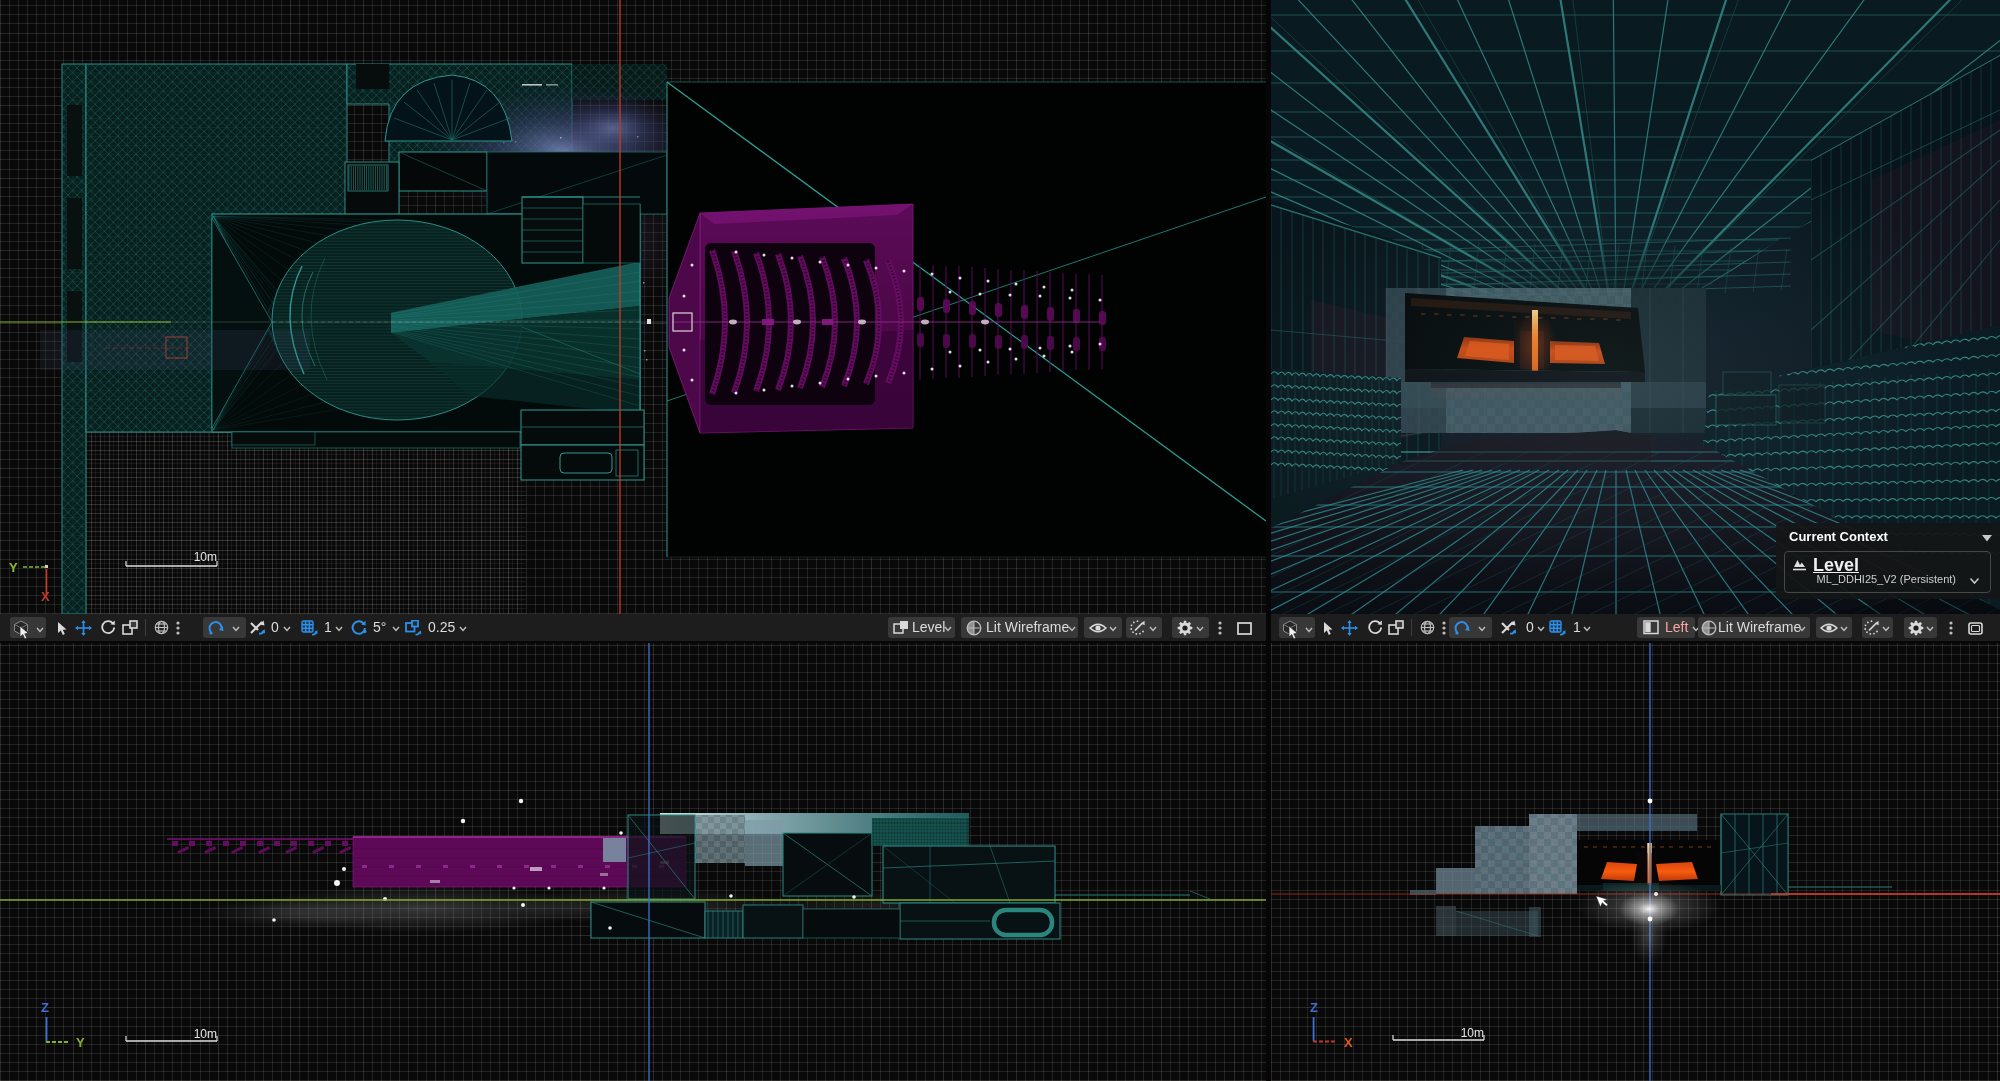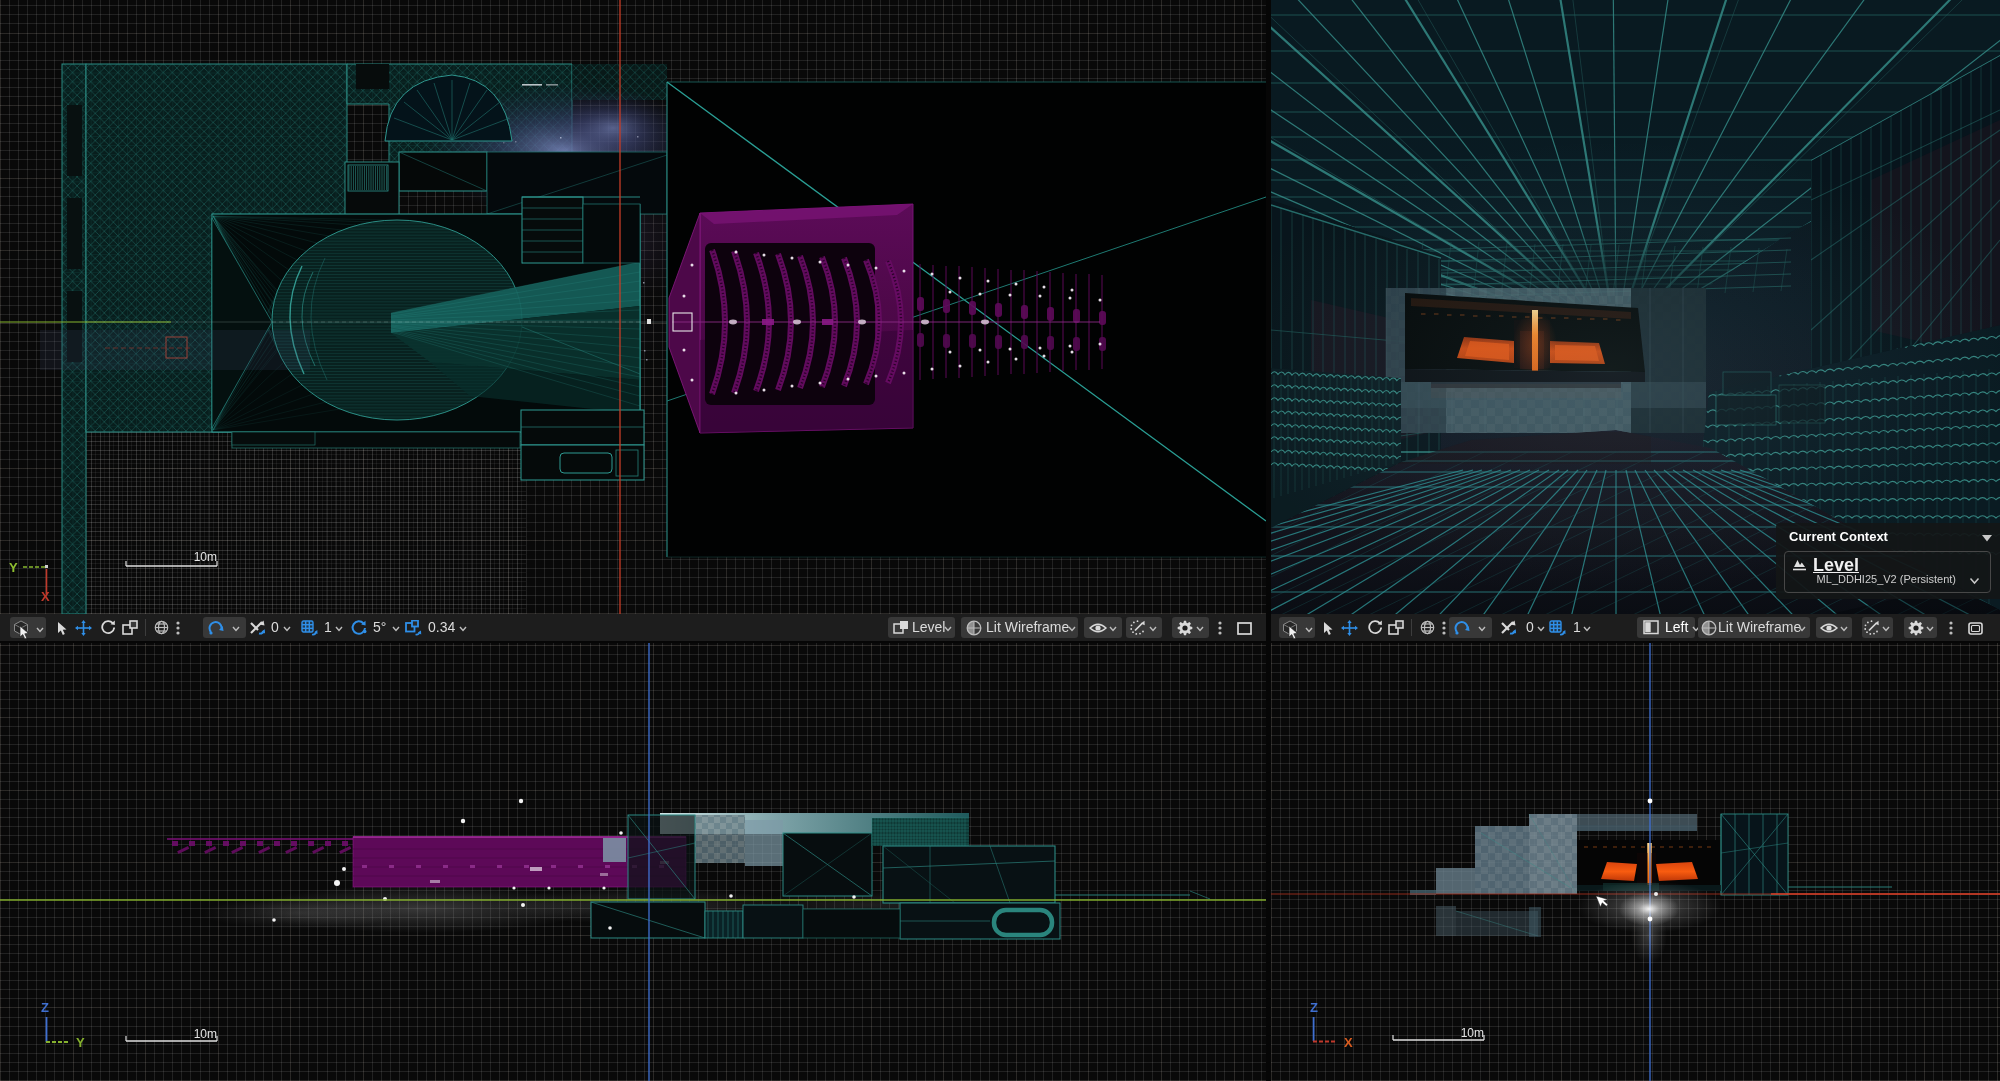--- a/index.html
+++ b/index.html
@@ -930,21 +930,21 @@
 <span class="tbt" style="left:373px;font-size:14px;color:#dcdcdc">5°</span>
 <svg style="left:392px;top:12px" width="8" height="6" viewBox="0 0 8 6">
         <path d="M1 1 L4 4.5 L7 1" stroke="#bdbdbd" stroke-width="1.4" fill="none"></path>
       </svg>
 <svg style="left:405px;top:6px" width="18" height="16" viewBox="0 0 18 16">
         <rect x="1" y="3" width="8.5" height="8.5" fill="none" stroke="#2f8fe8" stroke-width="1.8"></rect>
 <rect x="7" y="0.5" width="6" height="6" fill="#2a2a2a" stroke="#2f8fe8" stroke-width="1.8"></rect>
 <path d="M10.5 14.5 A 4 4 0 0 0 15 12" stroke="#2f8fe8" stroke-width="1.6" fill="none"></path>
 <path d="M16.2 14.5 L16 10.5 L12.8 12.6 Z" fill="#2f8fe8"></path>
       </svg>
-<span class="tbt" style="left:428px;font-size:14px;color:#dcdcdc">0.34</span>
+<span class="tbt" style="left:428px;font-size:14px;color:#dcdcdc">0.25</span>
 <svg style="left:459px;top:12px" width="8" height="6" viewBox="0 0 8 6">
         <path d="M1 1 L4 4.5 L7 1" stroke="#bdbdbd" stroke-width="1.4" fill="none"></path>
       </svg>
 <div class="btn" style="left:888px;width:67px"></div>
 <svg style="left:893px;top:6px" width="16" height="15" viewBox="0 0 16 15">
         <rect x="1" y="4" width="9" height="9" fill="none" stroke="#d9d9d9" stroke-width="1.5"></rect>
 <rect x="7" y="1" width="8" height="8" fill="#d9d9d9"></rect>
       </svg>
 <span class="tbt" style="left:912px;font-size:14px;color:#dcdcdc">Level</span>
 <svg style="left:944px;top:12px" width="8" height="6" viewBox="0 0 8 6">
@@ -1087,21 +1087,21 @@
       </svg>
 <span class="tbt" style="left:302px;font-size:14px;color:#dcdcdc">1</span>
 <svg style="left:312px;top:12px" width="8" height="6" viewBox="0 0 8 6">
         <path d="M1 1 L4 4.5 L7 1" stroke="#bdbdbd" stroke-width="1.4" fill="none"></path>
       </svg>
 <div class="btn" style="left:366px;width:58px"></div>
 <svg style="left:372px;top:6px" width="17" height="15" viewBox="0 0 17 15">
         <rect x="1" y="1" width="14" height="12.5" fill="none" stroke="#d9d9d9" stroke-width="1.5"></rect>
 <rect x="2.2" y="2.2" width="5.5" height="10" fill="#d9d9d9"></rect>
       </svg>
-<span class="tbt" style="left:394px;font-size:14px;color:#ffffff">Left</span>
+<span class="tbt" style="left:394px;font-size:14px;color:#fca5a5">Left</span>
 <svg style="left:421px;top:12px" width="8" height="6" viewBox="0 0 8 6">
         <path d="M1 1 L4 4.5 L7 1" stroke="#bdbdbd" stroke-width="1.4" fill="none"></path>
       </svg>
 <div class="btn" style="left:427px;width:112px"></div>
 <svg style="left:430px;top:6px" width="16" height="16" viewBox="0 0 16 16">
         <circle cx="8" cy="8" r="6.8" fill="none" stroke="#bdbdbd" stroke-width="1.3"></circle>
 <path d="M8 1.2 A 6.8 6.8 0 0 0 8 14.8 Z" fill="#bdbdbd" opacity="0.65"></path>
 <line x1="8" y1="1.2" x2="8" y2="14.8" stroke="#bdbdbd" stroke-width="1"></line>
 <line x1="1.2" y1="8" x2="14.8" y2="8" stroke="#bdbdbd" stroke-width="1"></line>
       </svg>

